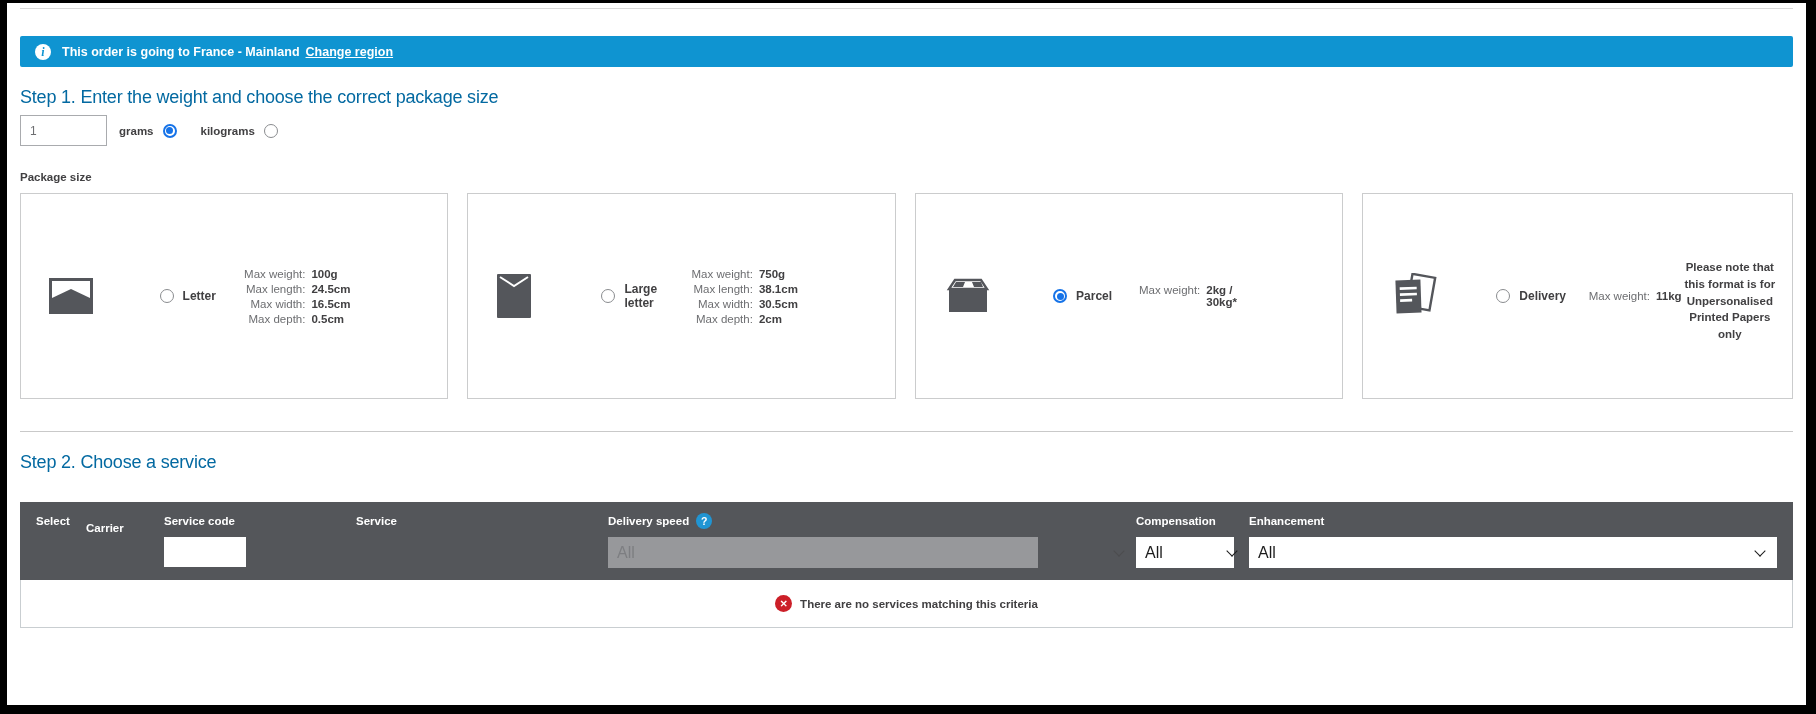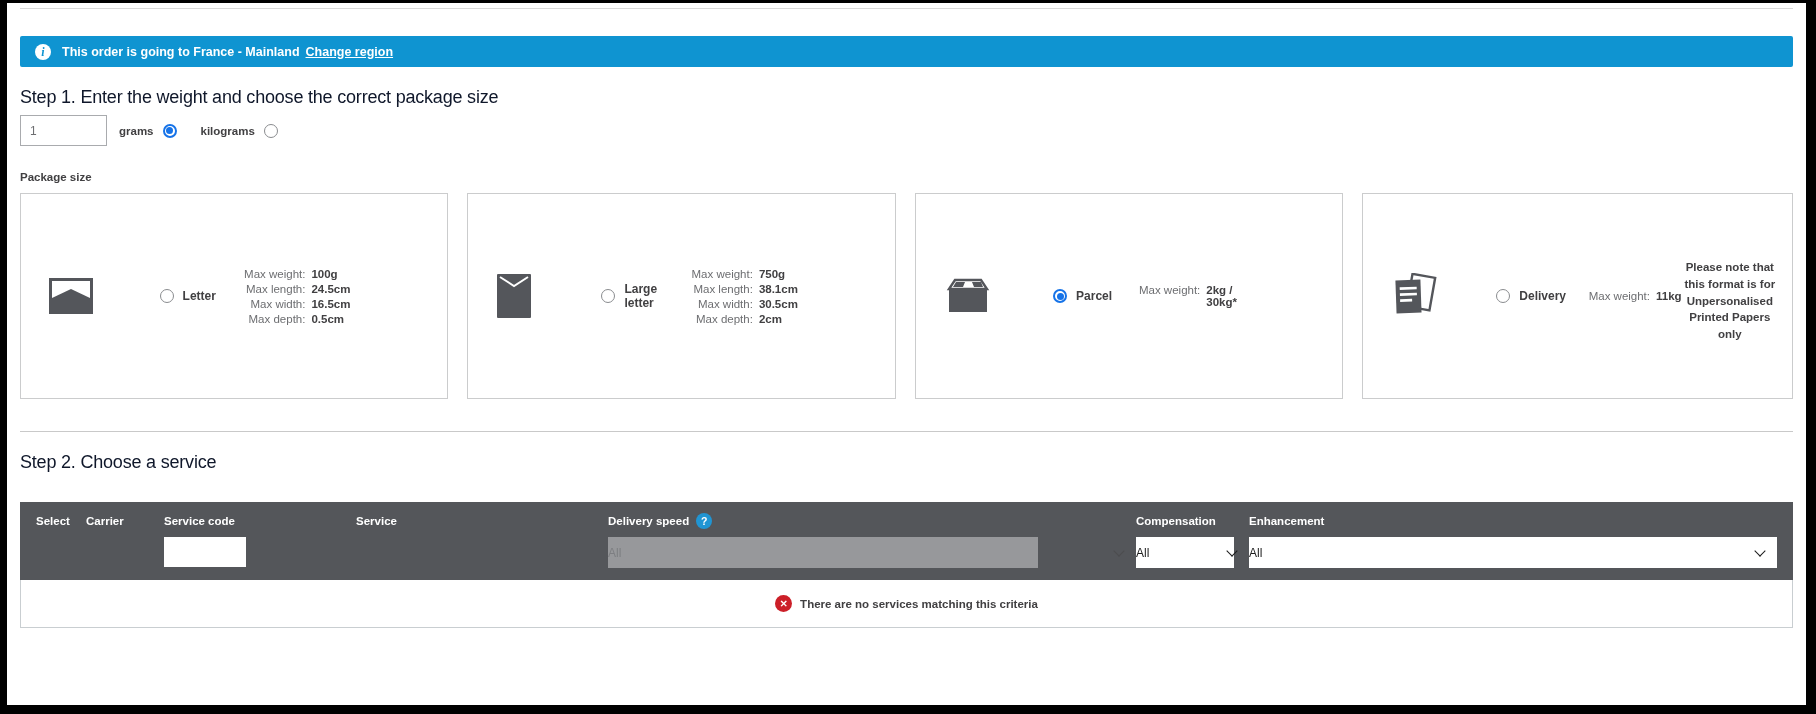--- a/index.html
+++ b/index.html
@@ -23,21 +23,21 @@
   }
   .info-icon {
     width:16px; height:16px; border-radius:50%; background:#fff;
     color: var(--banner-blue,#0f94d1);
     font-family:"Liberation Serif", serif; font-style:italic; font-weight:bold;
     font-size:12px; line-height:16px; text-align:center;
     display:inline-block; margin-right:11px; flex:0 0 auto;
   }
   .banner a { color:#fff; margin-left:6px; text-decoration:underline; cursor:pointer; }
 
-  .step-title { margin-top:20px; font-size:18px; font-weight:400; color:#0f172a; letter-spacing:-0.2px; }
+  .step-title { margin-top:20px; font-size:18px; font-weight:400; color:#0369a1; letter-spacing:-0.2px; }
 
   .field-label { font-size:11.5px; font-weight:bold; color:#414042; }
   .lbl-ow { margin-top:36px; }
   .weight-row { margin-top:7px; display:flex; align-items:center; }
   .weight-input {
     width:87px; height:31px; border:1px solid #a9abae; background:#fff;
     font-family:inherit; font-size:12px; color:#6d6e71; padding-left:9px; outline:none;
   }
   .unit { display:flex; align-items:center; margin-left:12px; }
   .unit + .unit { margin-left:24px; }
@@ -72,36 +72,36 @@
   .divider { margin-top:32px; height:1px; background:#c9c9c9; }
 
   
   .svc-table { margin-top:29px; }
   .svc-head {
     background: var(--header-gray,#54565a); padding:12px 16px 12px 16px;
     display:flex; align-items:flex-start;
   }
   .col { display:flex; flex-direction:column; }
   .col-label { color:#fff; font-size:11.5px; font-weight:bold; height:14px; margin-bottom:9px; display:flex; align-items:center; }
-  .w-select{ width:50px; } .w-carrier{ width:78px; } .w-service{ width:252px; }
+  .w-select{ width:50px; } .w-carrier{ width:78px;margin-top:7px; } .w-service{ width:252px; }
   .w-code{ width:192px; } .w-speed{ width:528px; } .w-comp{ width:113px; } .w-enh{ flex:1 1 auto; }
   .code-input {
     width:82px; height:30px; border:none; background:#fff; outline:none;
     font-family:inherit; font-size:12px; color:#414042; padding:0 8px;
   }
   .sel-wrap { position:relative; }
   .sel-wrap::after {
     content:""; position:absolute; right:13px; top:10px; width:7px; height:7px;
     border-right:1.6px solid #1c1c1c; border-bottom:1.6px solid #1c1c1c;
     transform:rotate(45deg); pointer-events:none;
   }
   .sel-wrap.disabled::after { border-color:#4c4d4f; }
   select {
     appearance:none; -webkit-appearance:none; height:31px; border:none; border-radius:0;
-    background:#fff; font-family:inherit; font-size:12px; color:#1c1c1c; padding:0 26px 0 0; outline:none;
+    background:#fff; font-family:inherit; font-size:16px; color:#1c1c1c; padding:0 26px 0 9px; outline:none;
   }
   .sel-speed { width:430px; background:#b4b5b7; color:#8f9093; }
   .sel-comp { width:98px; }
   .sel-enh { width:100%; }
   .help-icon {
     width:16px; height:16px; border-radius:50%; background:#2095d3; color:#fff;
     font-size:10.5px; font-weight:bold; line-height:16px; text-align:center;
     display:inline-block; margin-left:7px;
   }
   .empty-row {

